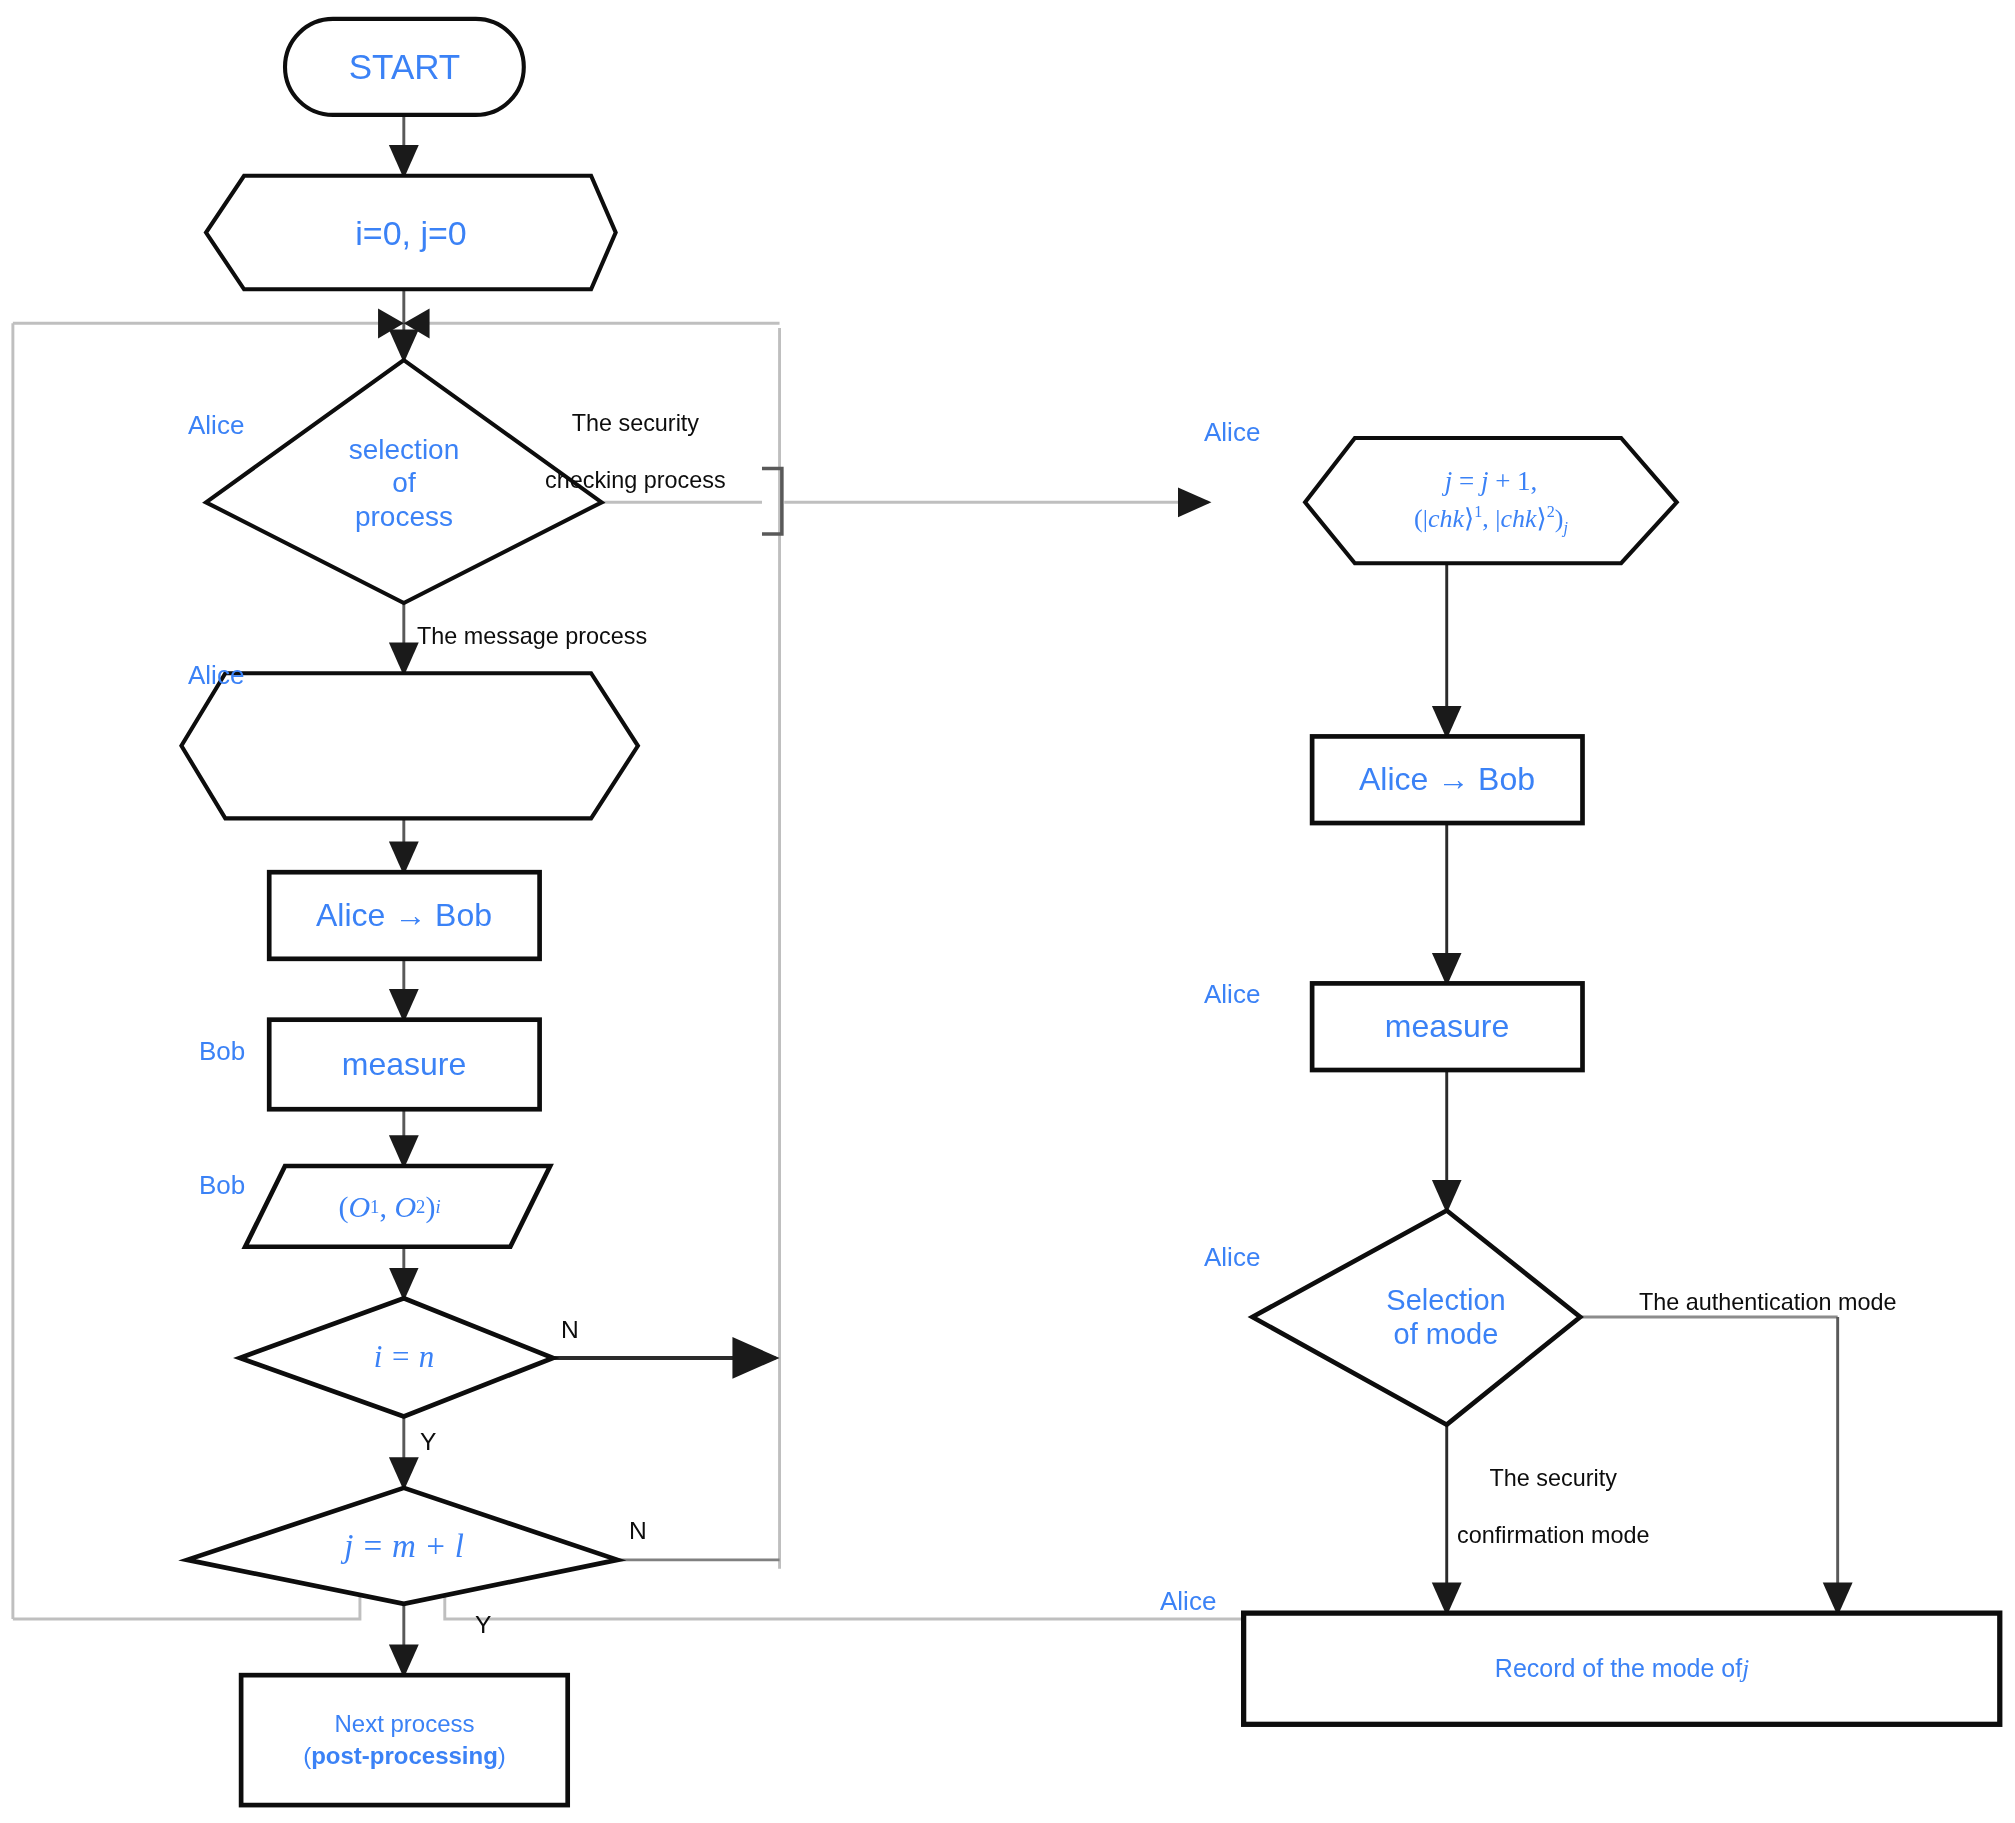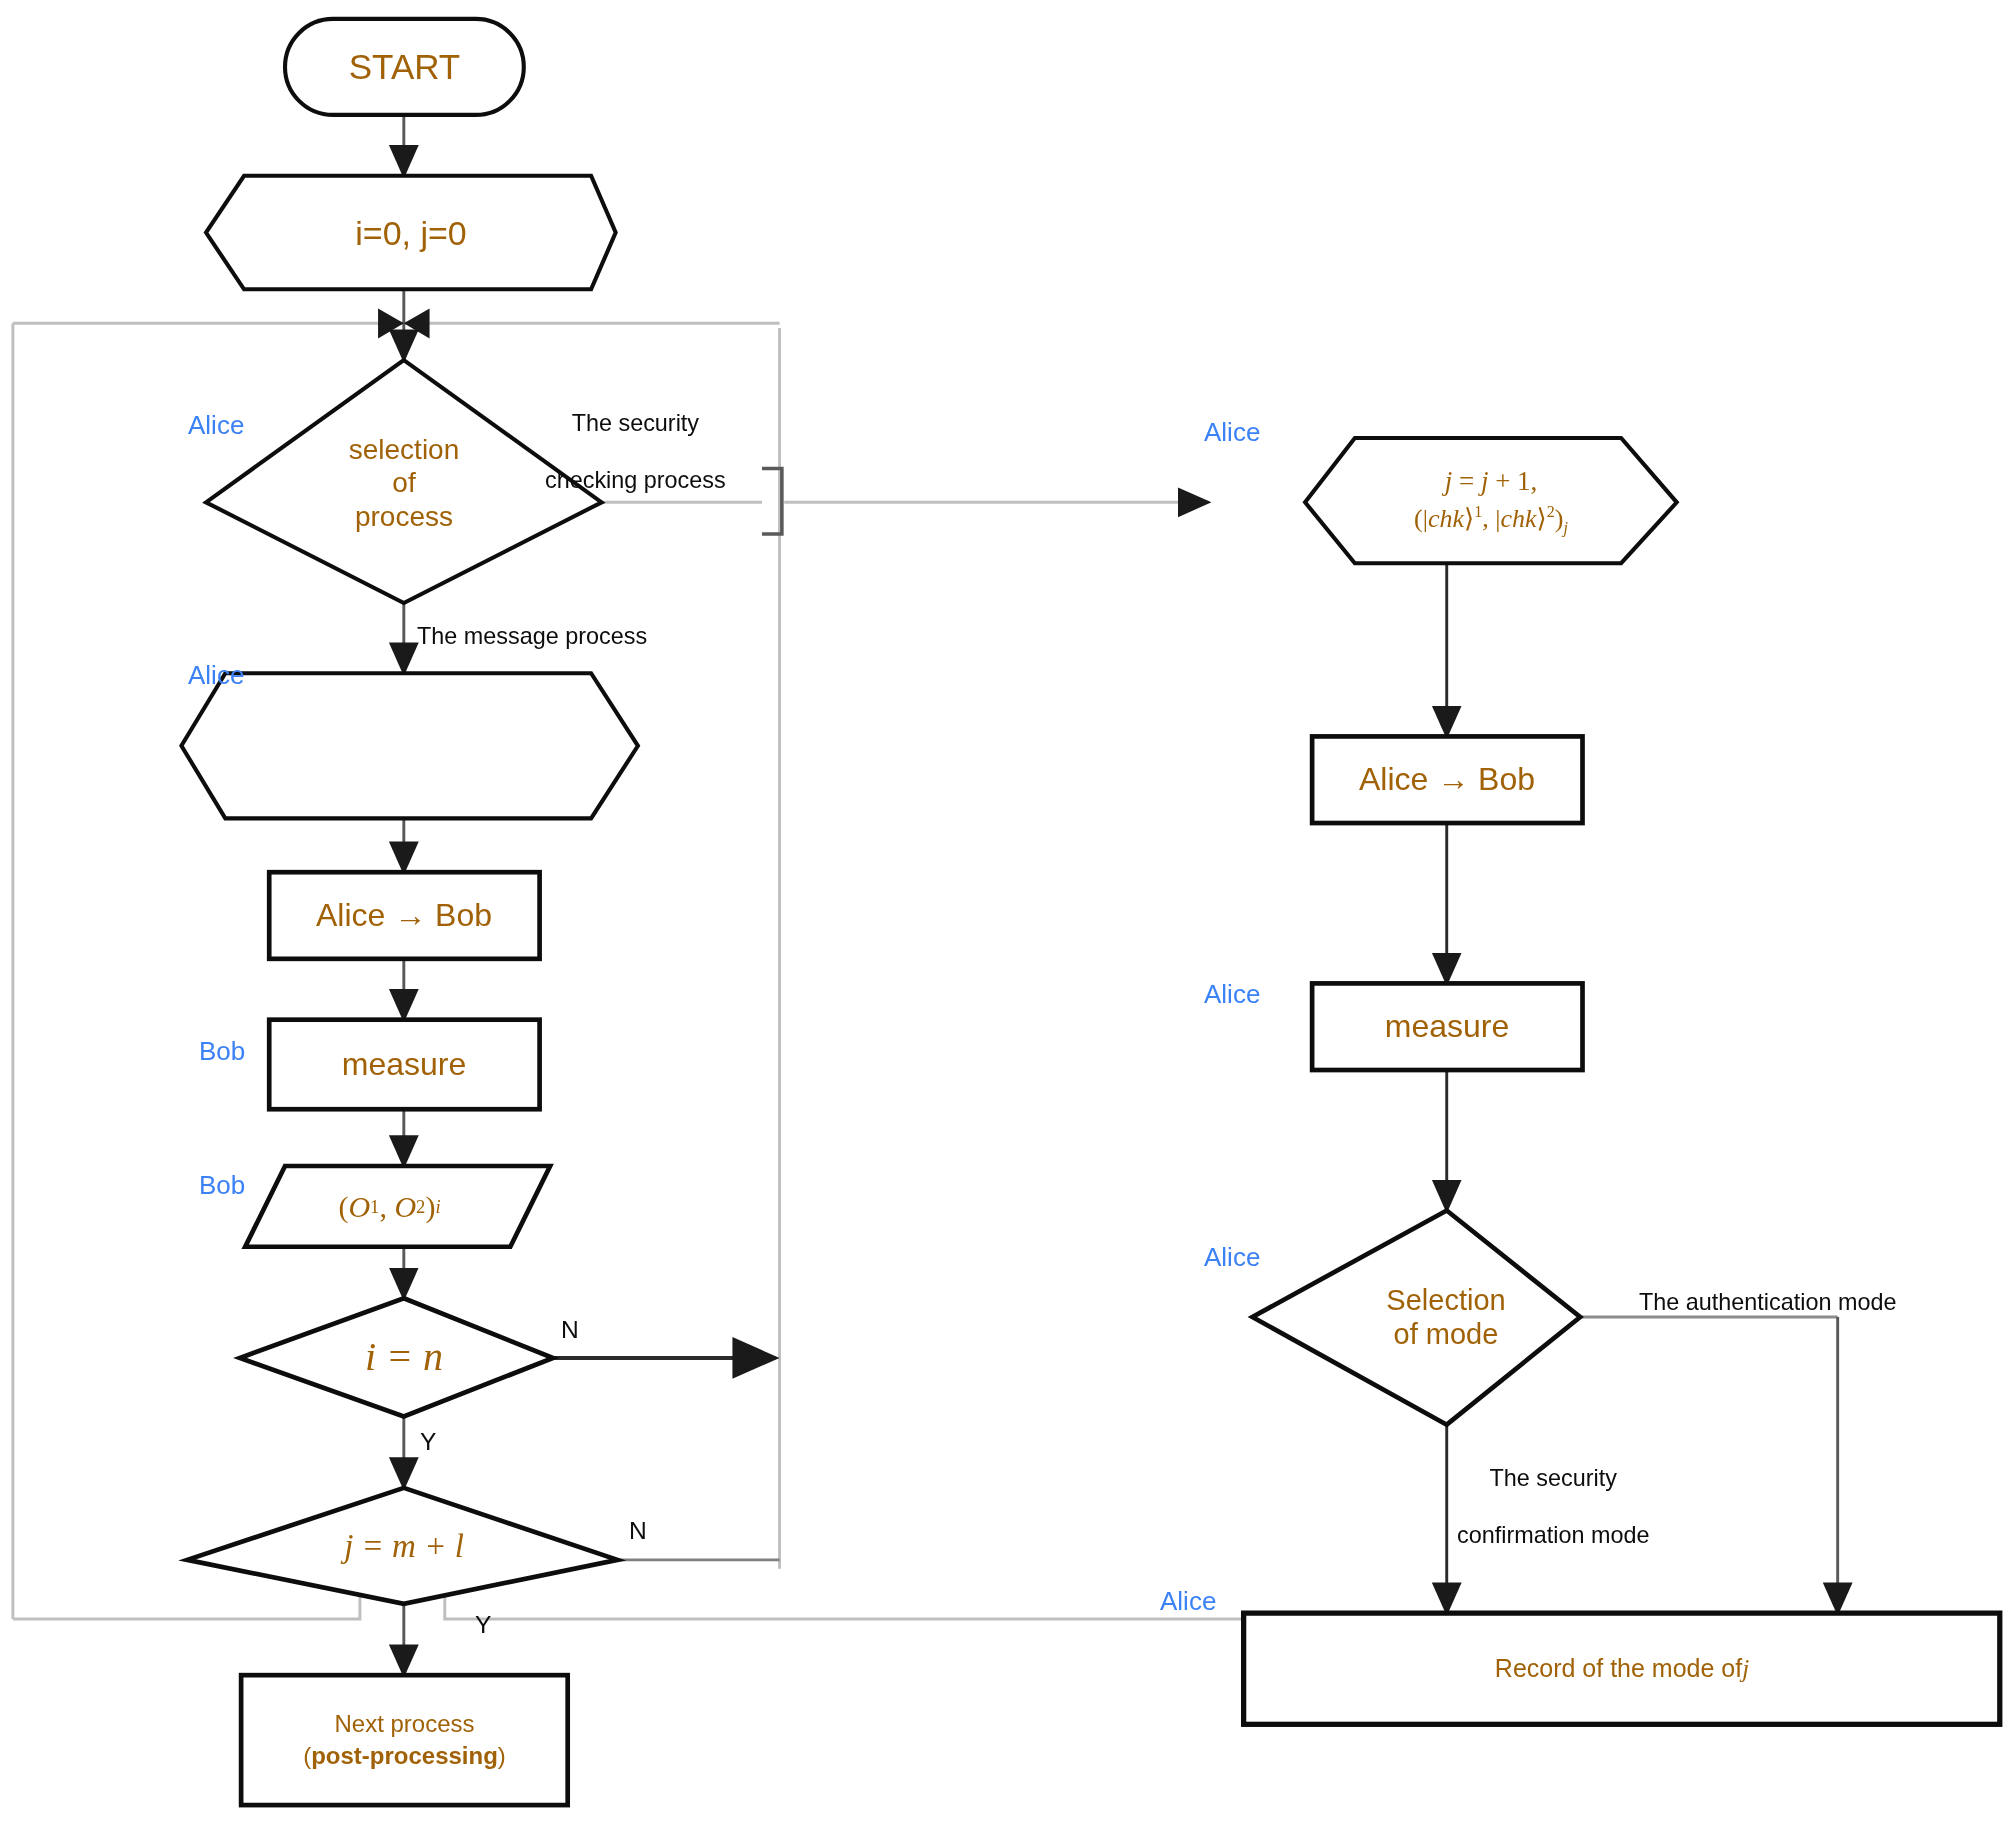--- a/index.html
+++ b/index.html
@@ -3,21 +3,21 @@
 <meta charset="utf-8">
 <style>
   html,body{margin:0;padding:0;background:#ffffff;}
   body{font-family:"Liberation Sans", sans-serif;}
   #canvas{position:relative;width:2015px;height:1824px;background:#fff;overflow:hidden;}
   svg{position:absolute;left:0;top:0;width:2015px;height:1824px;}
   .shape-text{
     position:absolute;
     display:flex;align-items:center;justify-content:center;
     text-align:center;
-    color:#a16207;
+    color:#3b82f6;
     line-height:1.18;
     pointer-events:none;
   }
   .lbl{position:absolute;color:#0d0d0d;font-size:23.4px;line-height:1.22;white-space:pre-line;text-align:center;}
   .role{position:absolute;color:#3b82f6;font-size:26px;}
   .yn{position:absolute;color:#0d0d0d;font-size:24.6px;}
   .mathi{font-family:"Liberation Serif", serif;font-style:italic;}
   .mathu{font-family:"Liberation Serif", serif;font-style:normal;}
   sup{font-size:0.62em;vertical-align:super;line-height:0;}
   sub{font-size:0.62em;vertical-align:sub;line-height:0;}
@@ -163,21 +163,21 @@
     <span class="mathu">(</span>
       <span class="mathi">O</span>
       <sub class="mathu">1</sub>
       <span class="mathu">,&nbsp;</span>
       <span class="mathi">O</span>
       <sub class="mathu">2</sub>
       <span class="mathu">)</span>
       <sub class="mathi">i</sub>
   </div>
 
-  <div class="shape-text mathi" style="left:281px;top:1298px;width:246px;height:118px;font-size:40px;font-style:italic;">i = n</div>
+  <div class="shape-text mathi" style="left:281px;top:1298px;width:246px;height:118px;font-size:31px;font-style:italic;">i = n</div>
 
   <div class="shape-text mathi" style="left:252px;top:1488px;width:304px;height:116px;font-size:33px;">j = m + l</div>
 
   <div class="shape-text" style="left:241px;top:1675px;width:327px;height:130px;font-size:24px;flex-direction:column;">
     <div>Next process</div>
     <div style="font-weight:bold;margin-top:3.5px;">
       <span style="font-weight:normal;">(</span><span>post-processing</span><span style="font-weight:normal;">)</span>
     </div>
   </div>
 

